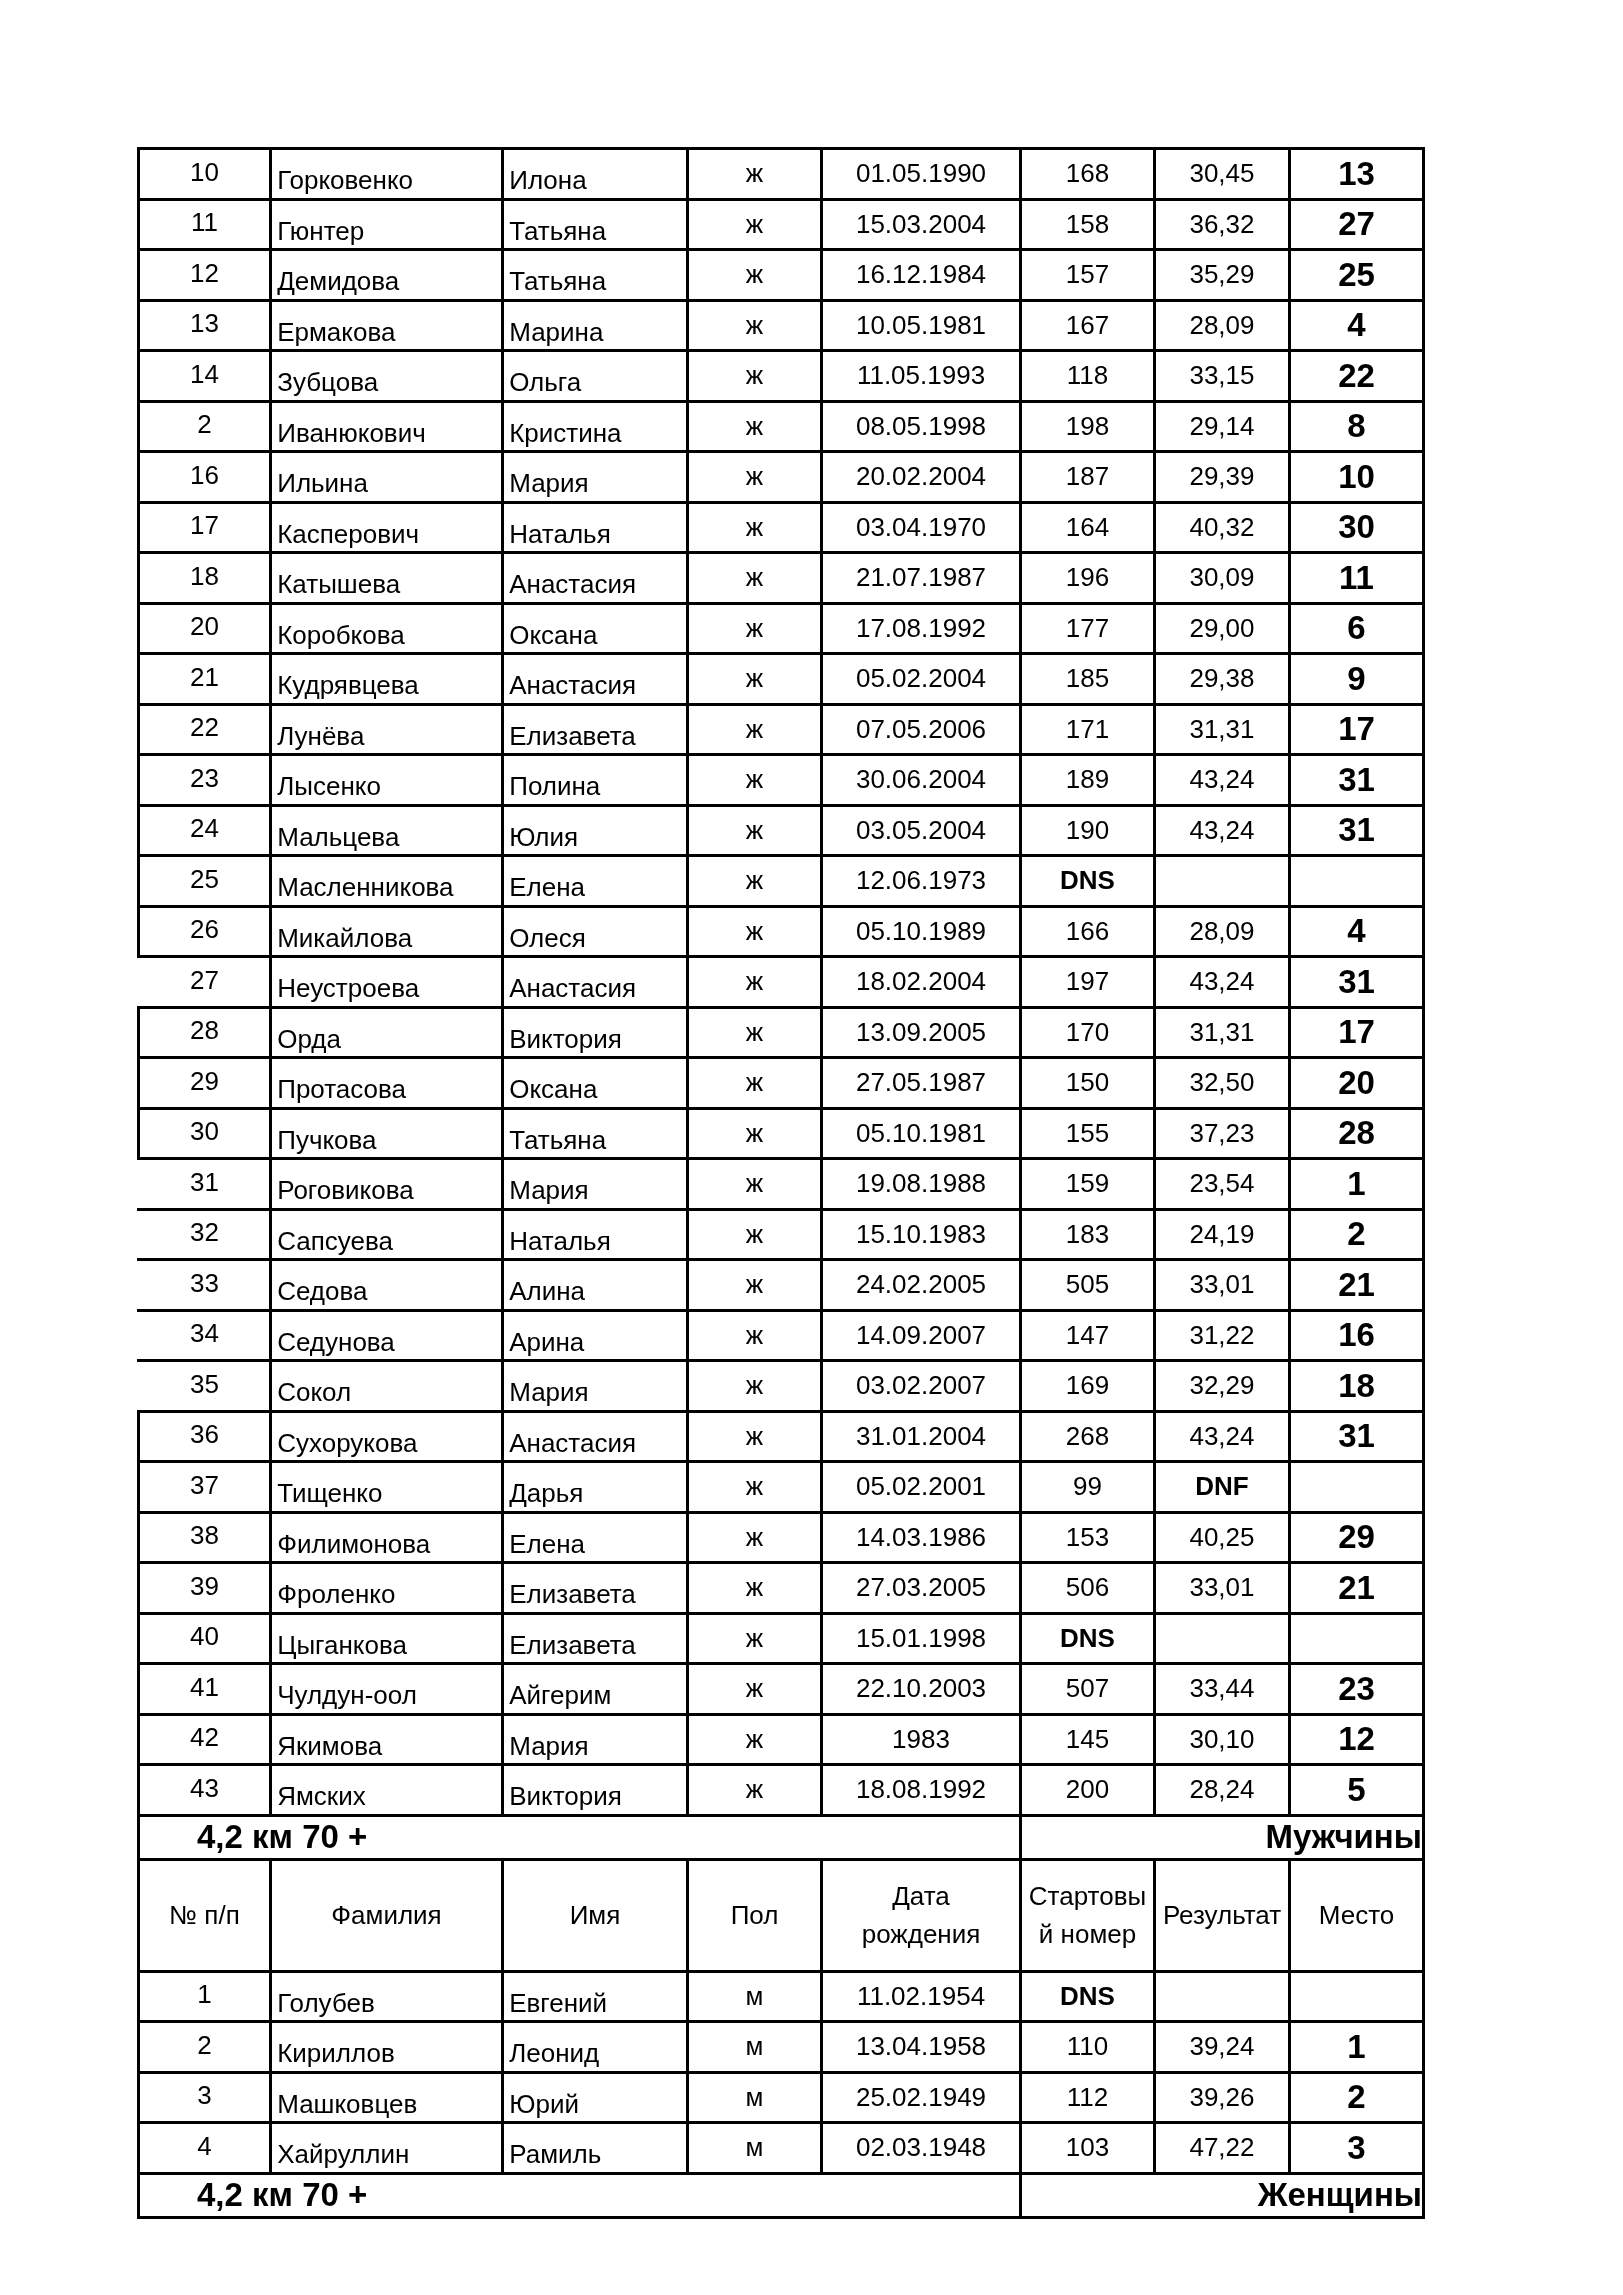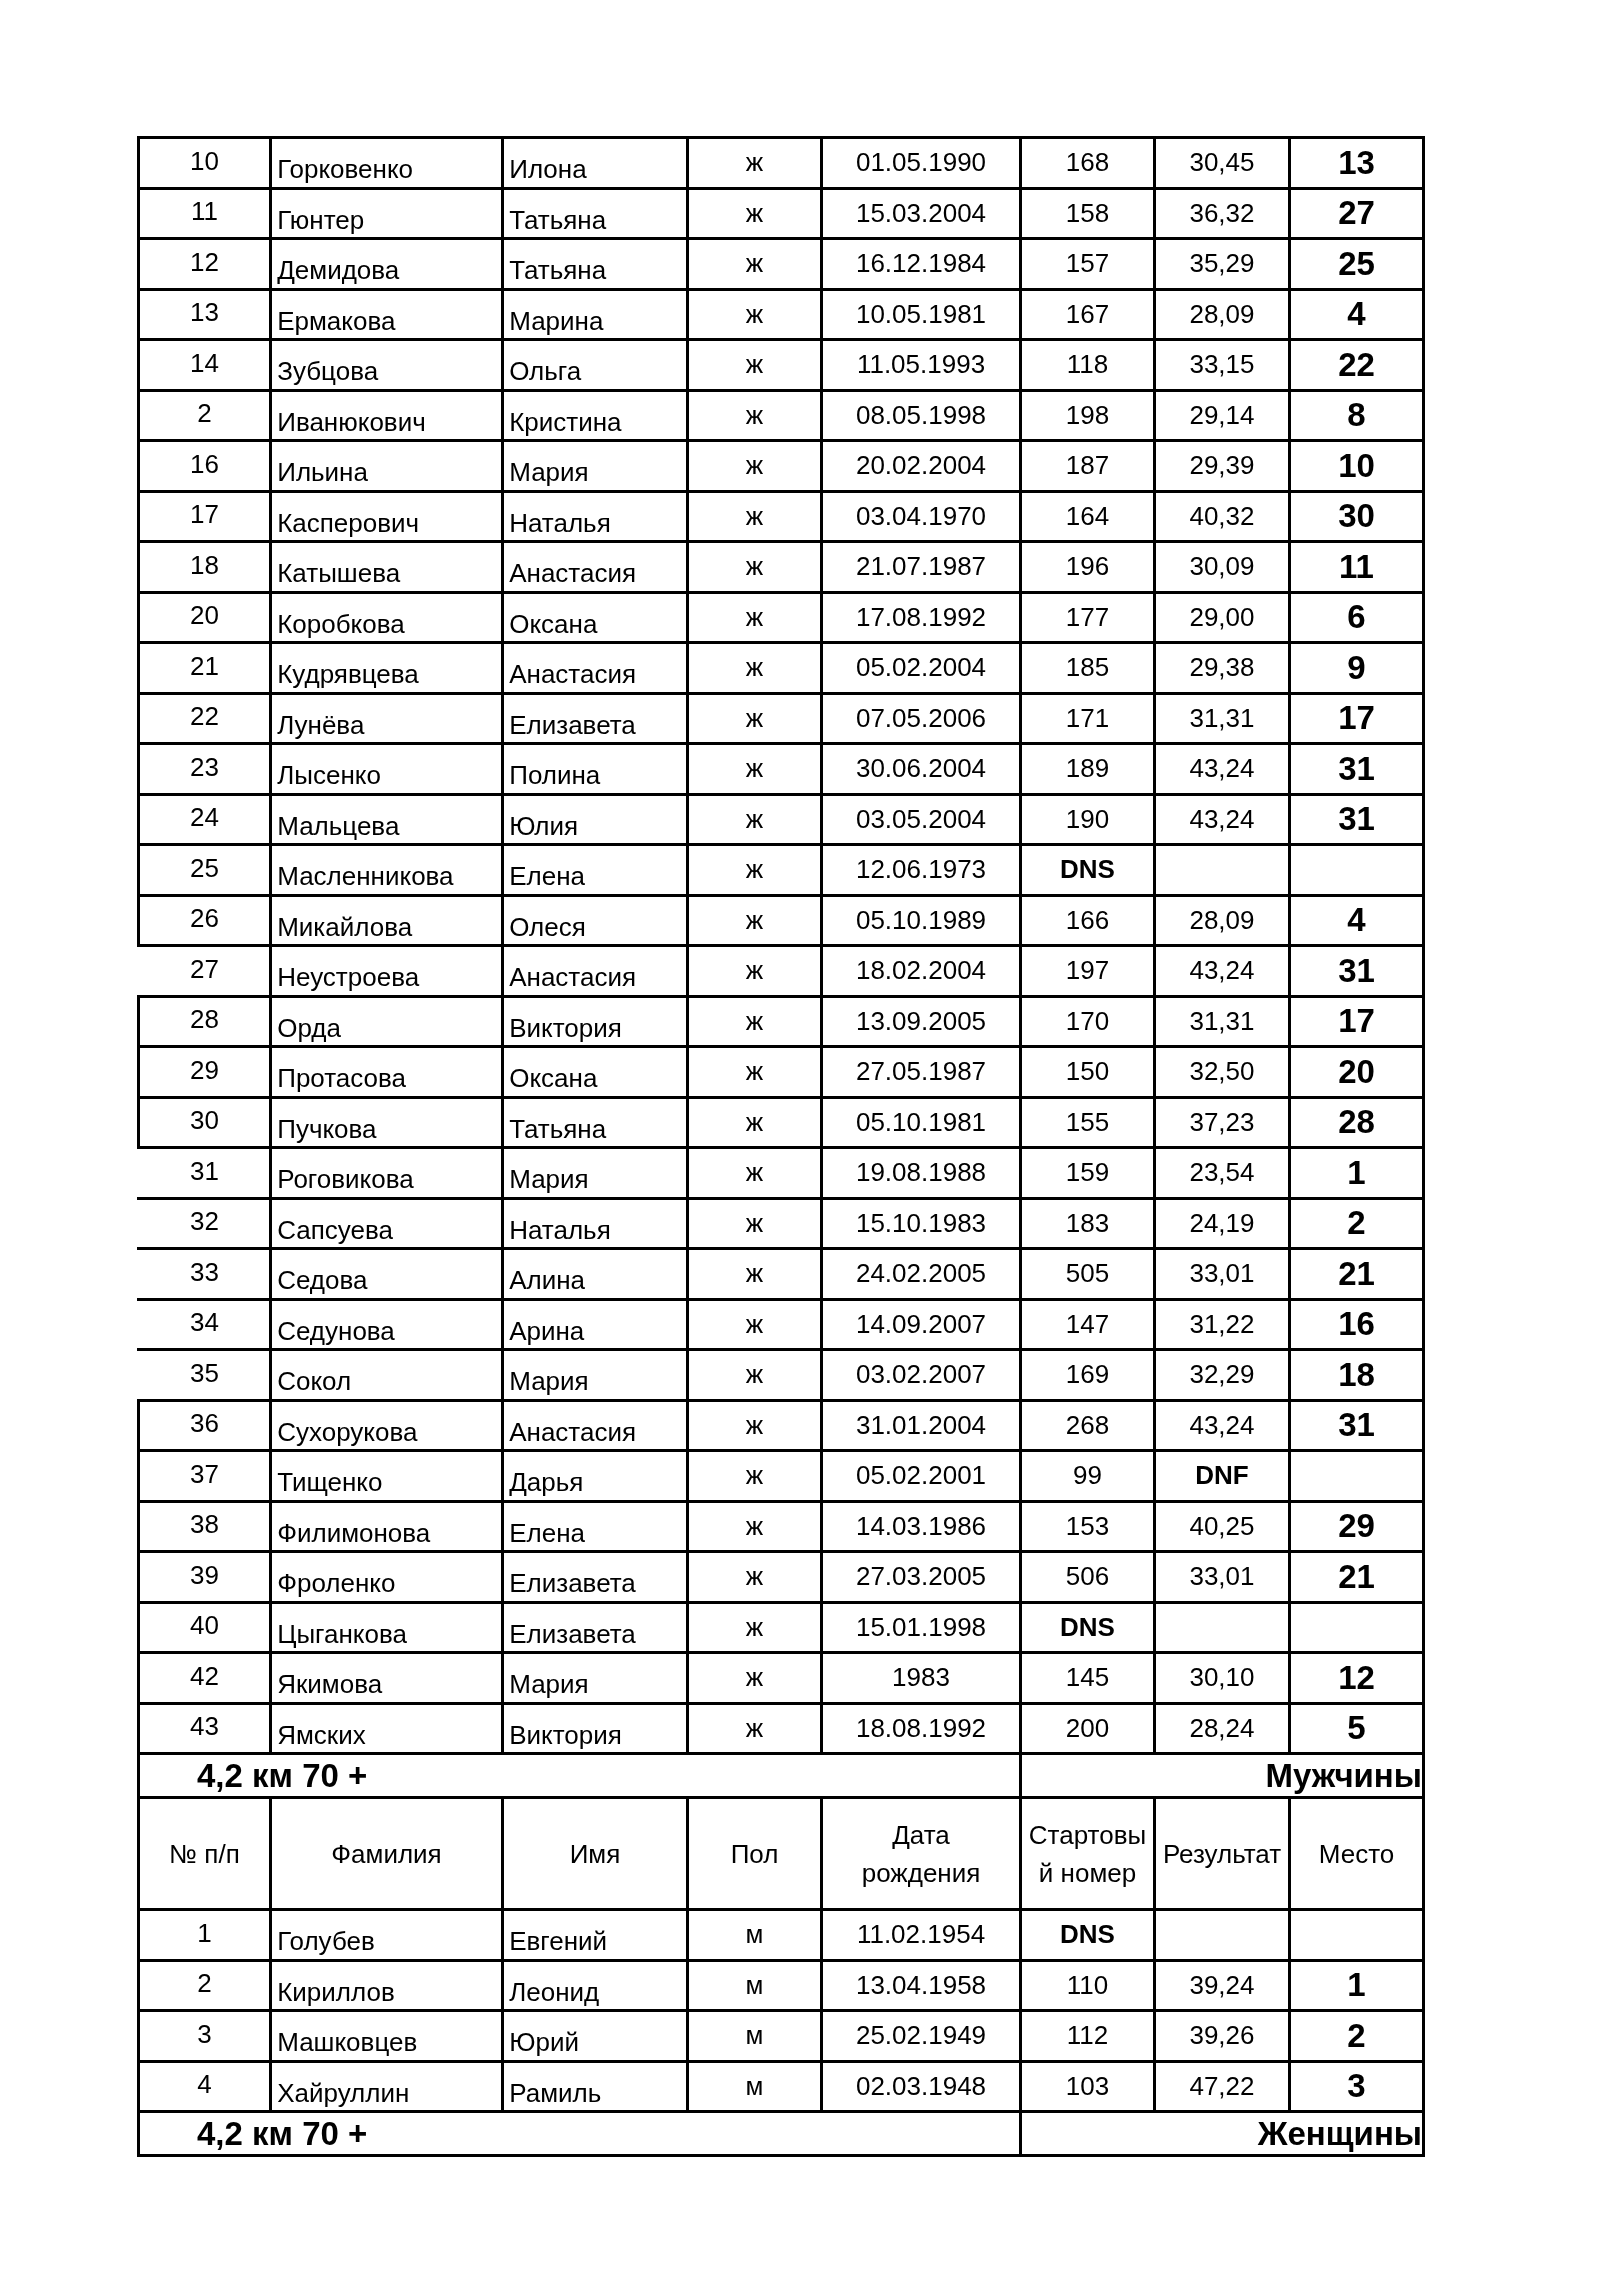--- a/index.html
+++ b/index.html
@@ -1,18 +1,18 @@
 <!DOCTYPE html>
 <html style="font-size:10.5px"><head>
 <meta charset="utf-8">
 <style>
   html, body { margin: 0; padding: 0; background: #ffffff; }
   body { width: 1623px; height: 2295px; position: relative; overflow: hidden;
          font-family: "Liberation Sans", "DejaVu Sans", sans-serif; color: #000; }
-  #sheet { position: absolute; left: 137px; top: 136px; width: 1285px; }
+  #sheet { position: absolute; left: 137px; top: 147px; width: 1285px; }
   table { border-collapse: collapse; table-layout: fixed; width: 1285px; }
   td { border: 3.3px solid #000; padding: 0; font-size: 26px; height: 41px;
        vertical-align: middle; overflow: hidden; white-space: nowrap; }
   td.num { text-align: center; vertical-align: top; padding-top: 6.5px; }
   td.name { text-align: left; padding-left: 5.2px; vertical-align: bottom; padding-bottom: 1.3px; }
   td.c { text-align: center; }
   td.place { text-align: center; font-weight: bold; font-size: 33px; }
   td.status { font-weight: bold; margin-top: 12px; }
   tr.noleft td:first-child { border-left-color: transparent; }
   tr.section td { height: 41px; font-weight: bold; font-size: 33px; }
@@ -333,20 +333,30 @@
           <td class="num">40</td>
           <td class="name">Цыганкова</td>
           <td class="name">Елизавета</td>
           <td class="c">ж</td>
           <td class="c">15.01.1998</td>
           <td class="c status">DNS</td>
           <td class="c"></td>
           <td class="place"></td>
         </tr>
         <tr>
+          <td class="num">41</td>
+          <td class="name">Чулдун-оол</td>
+          <td class="name">Айгерим</td>
+          <td class="c">ж</td>
+          <td class="c">22.10.2003</td>
+          <td class="c">507</td>
+          <td class="c">33,44</td>
+          <td class="place">23</td>
+        </tr>
+        <tr>
           <td class="num">42</td>
           <td class="name">Якимова</td>
           <td class="name">Мария</td>
           <td class="c">ж</td>
           <td class="c">1983</td>
           <td class="c">145</td>
           <td class="c">30,10</td>
           <td class="place">12</td>
         </tr>
         <tr>

